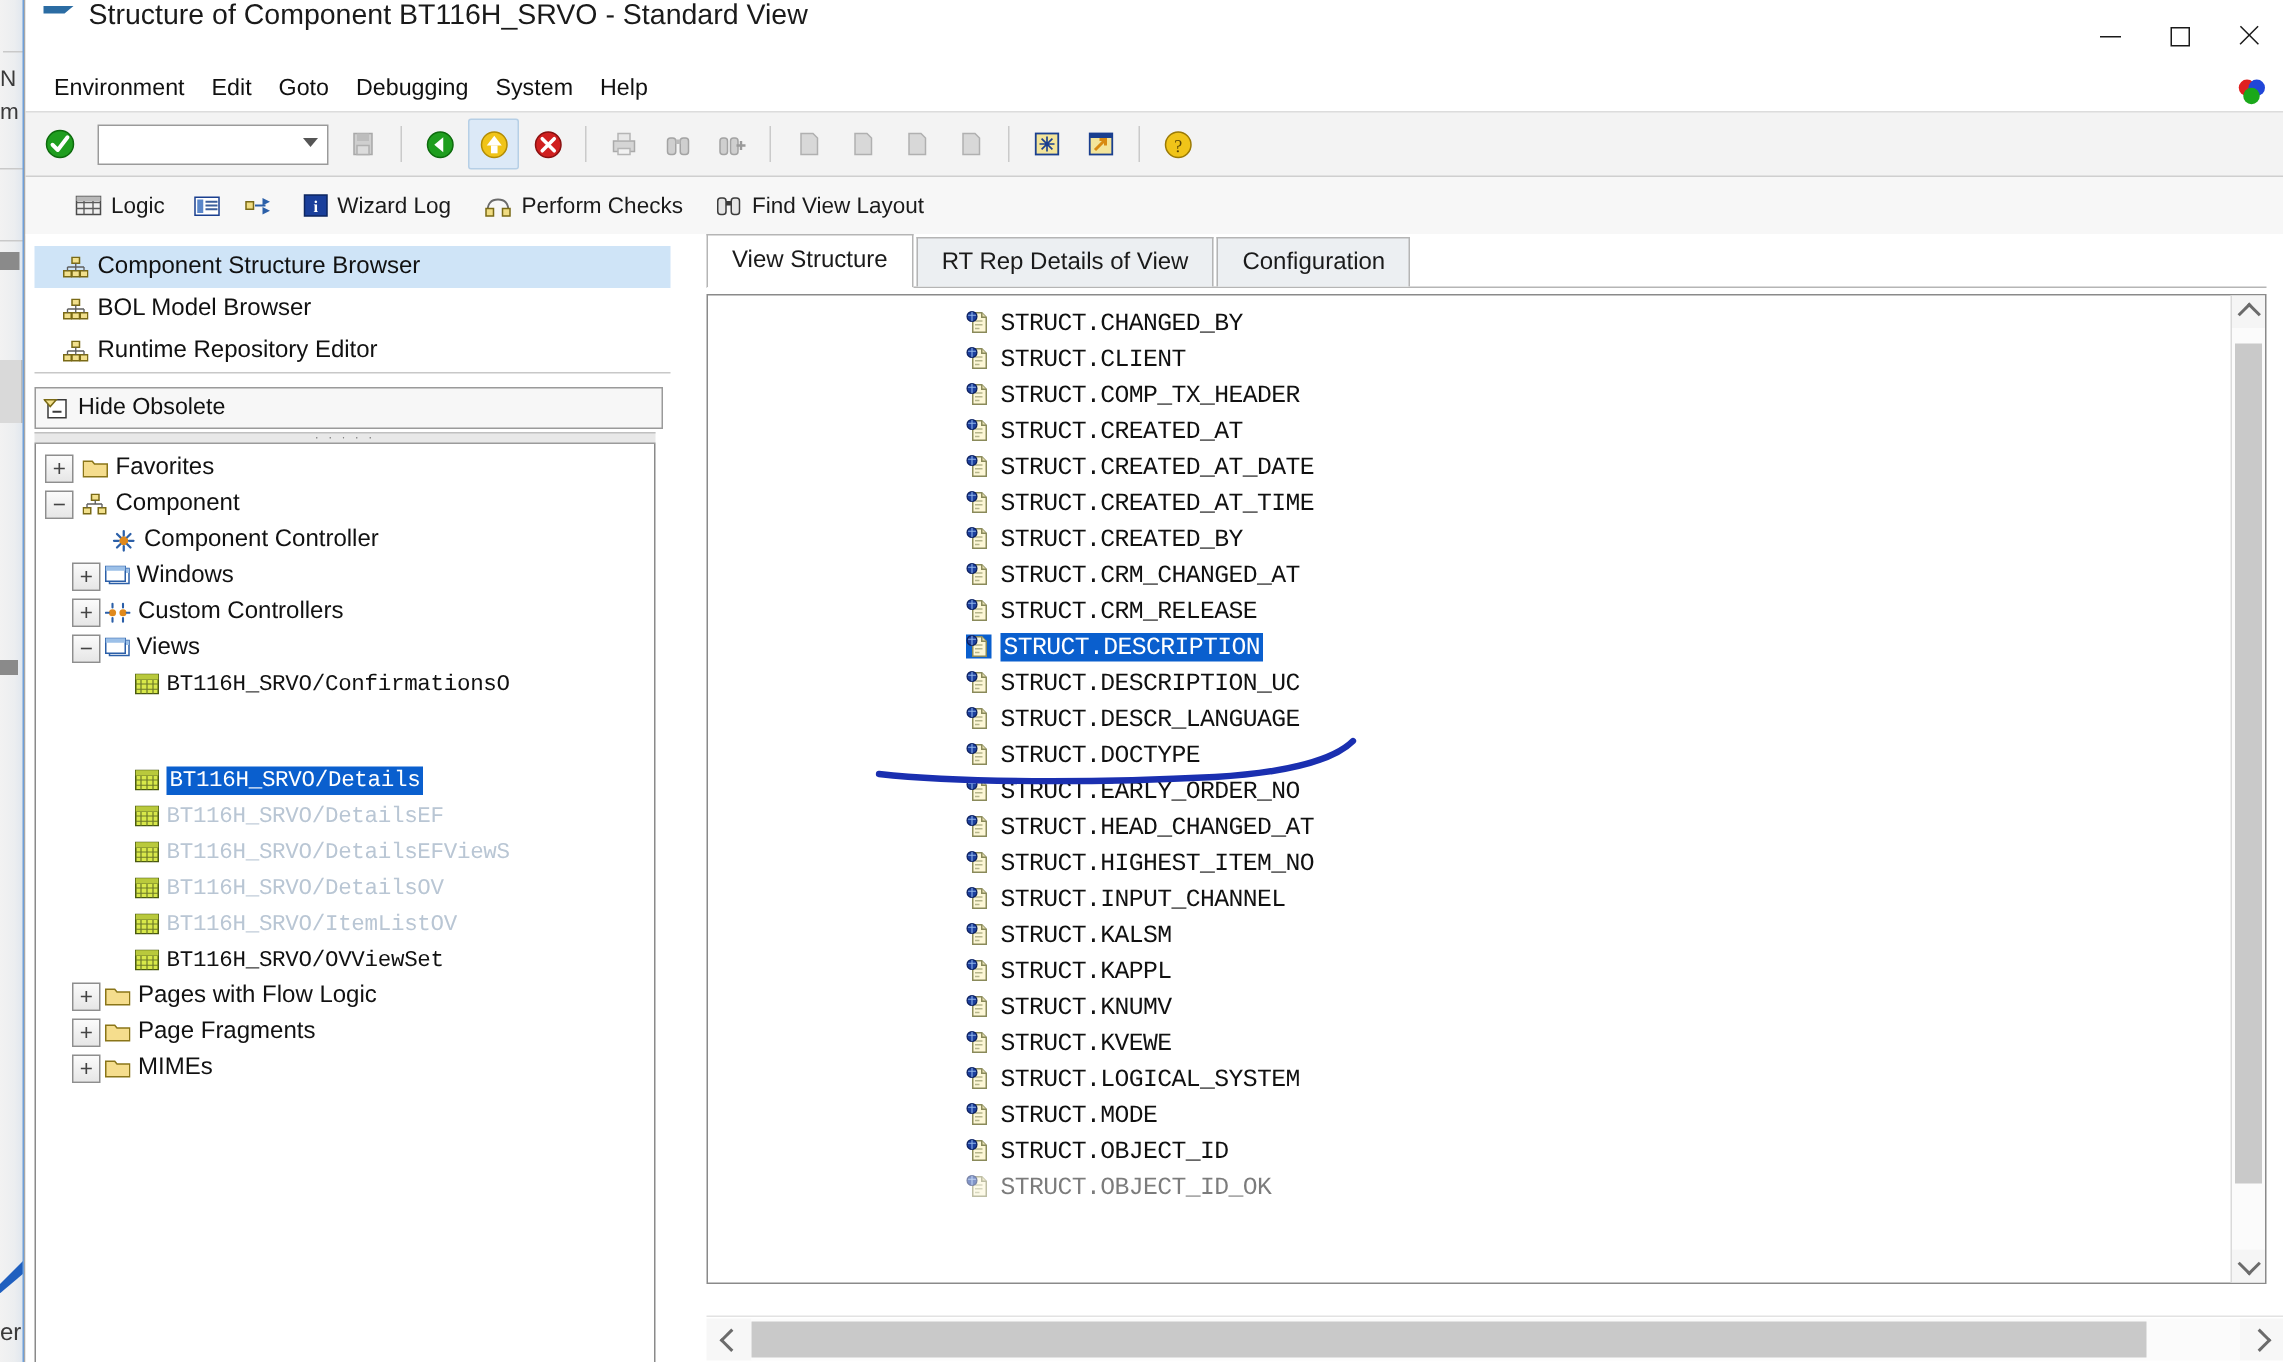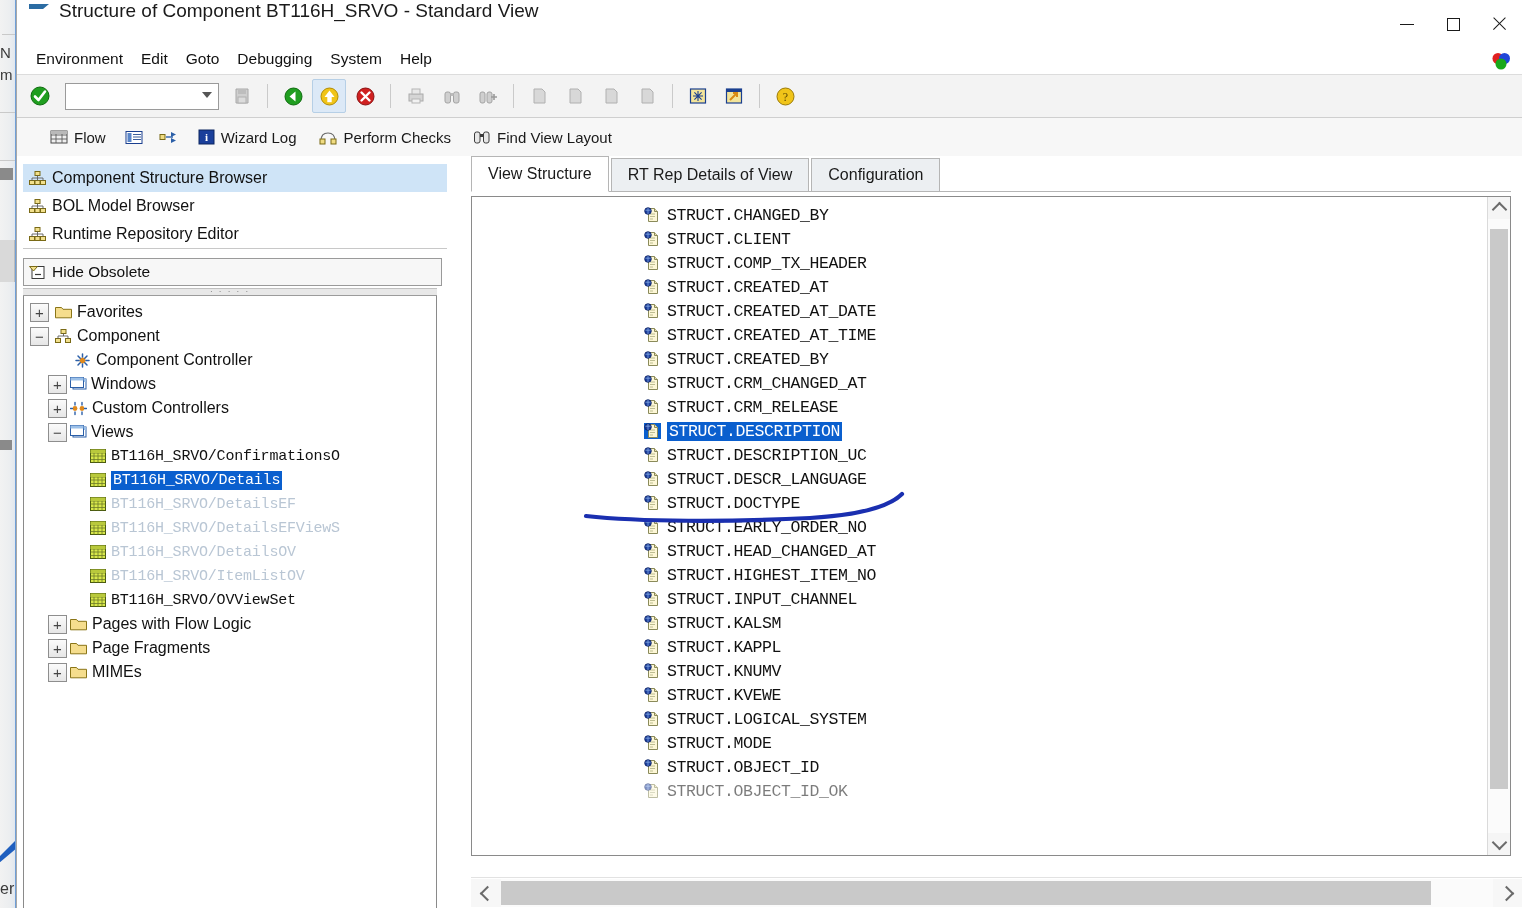--- a/index.html
+++ b/index.html
@@ -209,21 +209,21 @@
   }
   .nav-list {
     margin-left: 6px;
     width: 424px;
     border-bottom: 1px solid #c8c8c8;
   }
   .nav-row {
     height: 28px;
     display: flex; align-items: center;
     gap: 6px;
-    padding-left: 6px;
+    padding-left: 19px;
     font-size: 16px;
     color: #111;
     cursor: default;
     white-space: nowrap;
   }
   .nav-row.selected { background: #cfe4f7; }
 
   .obsolete-bar {
     margin: 9px 6px 0 6px;
     width: 412px;
@@ -645,21 +645,21 @@
     <div class="apptoolbar">
 
       <div class="app-btn">
         <span class="ico">
           <svg class="svg-ico" width="18" height="16" viewBox="0 0 18 16">
             <rect x="1" y="2" width="16" height="12" fill="#efefef" stroke="#4b4b4b"></rect>
             <path d="M1 6 h16 M1 10 h16 M6 2 v12 M12 2 v12" stroke="#5b5b5b" stroke-width=".9"></path>
             <rect x="1" y="2" width="16" height="3" fill="#b9b9b9"></rect>
           </svg>
         </span>
-        <span>Flow</span>
+        <span>Logic</span>
       </div>
 
       <div class="app-btn app-icononly">
         <span class="ico">
           <svg class="svg-ico" width="18" height="15" viewBox="0 0 18 15">
             <rect x="1" y="1.5" width="16" height="12" fill="#ffffff" stroke="#1a3f8f"></rect>
             <rect x="2.5" y="3" width="4" height="9" fill="#5a86c9"></rect>
             <path d="M8 4.5 h8 M8 7 h8 M8 9.5 h8" stroke="#3b5e9b" stroke-width="1.2"></path>
           </svg>
         </span>
@@ -848,21 +848,21 @@
             <span class="ico ico-view">
               <svg class="svg-ico" width="16" height="14" viewBox="0 0 16 14">
                 <rect x="0.5" y="0.5" width="15" height="13" fill="#d8e84a" stroke="#4a5a10"></rect>
                 <path d="M0.5 4 h15 M0.5 7 h15 M0.5 10.5 h15 M4 4 v9.5 M8 4 v9.5 M12 4 v9.5" stroke="#6d7a28" stroke-width=".8"></path>
                 <rect x="0.5" y="0.5" width="15" height="3.5" fill="#b9c93c"></rect>
               </svg>
             </span>
             <span class="lbl">BT116H_SRVO/ConfirmationsO</span>
           </div>
 
-          <div class="tree-row mono sel" style="padding-left:66px;">
+          <div class="tree-row mono sel" style="padding-left:66px;margin-top:40px;">
             <span class="ico ico-view">
               <svg class="svg-ico" width="16" height="14" viewBox="0 0 16 14">
                 <rect x="0.5" y="0.5" width="15" height="13" fill="#d8e84a" stroke="#4a5a10"></rect>
                 <path d="M0.5 4 h15 M0.5 7 h15 M0.5 10.5 h15 M4 4 v9.5 M8 4 v9.5 M12 4 v9.5" stroke="#6d7a28" stroke-width=".8"></path>
                 <rect x="0.5" y="0.5" width="15" height="3.5" fill="#b9c93c"></rect>
               </svg>
             </span>
             <span class="lbl">BT116H_SRVO/Details</span>
           </div>
 

